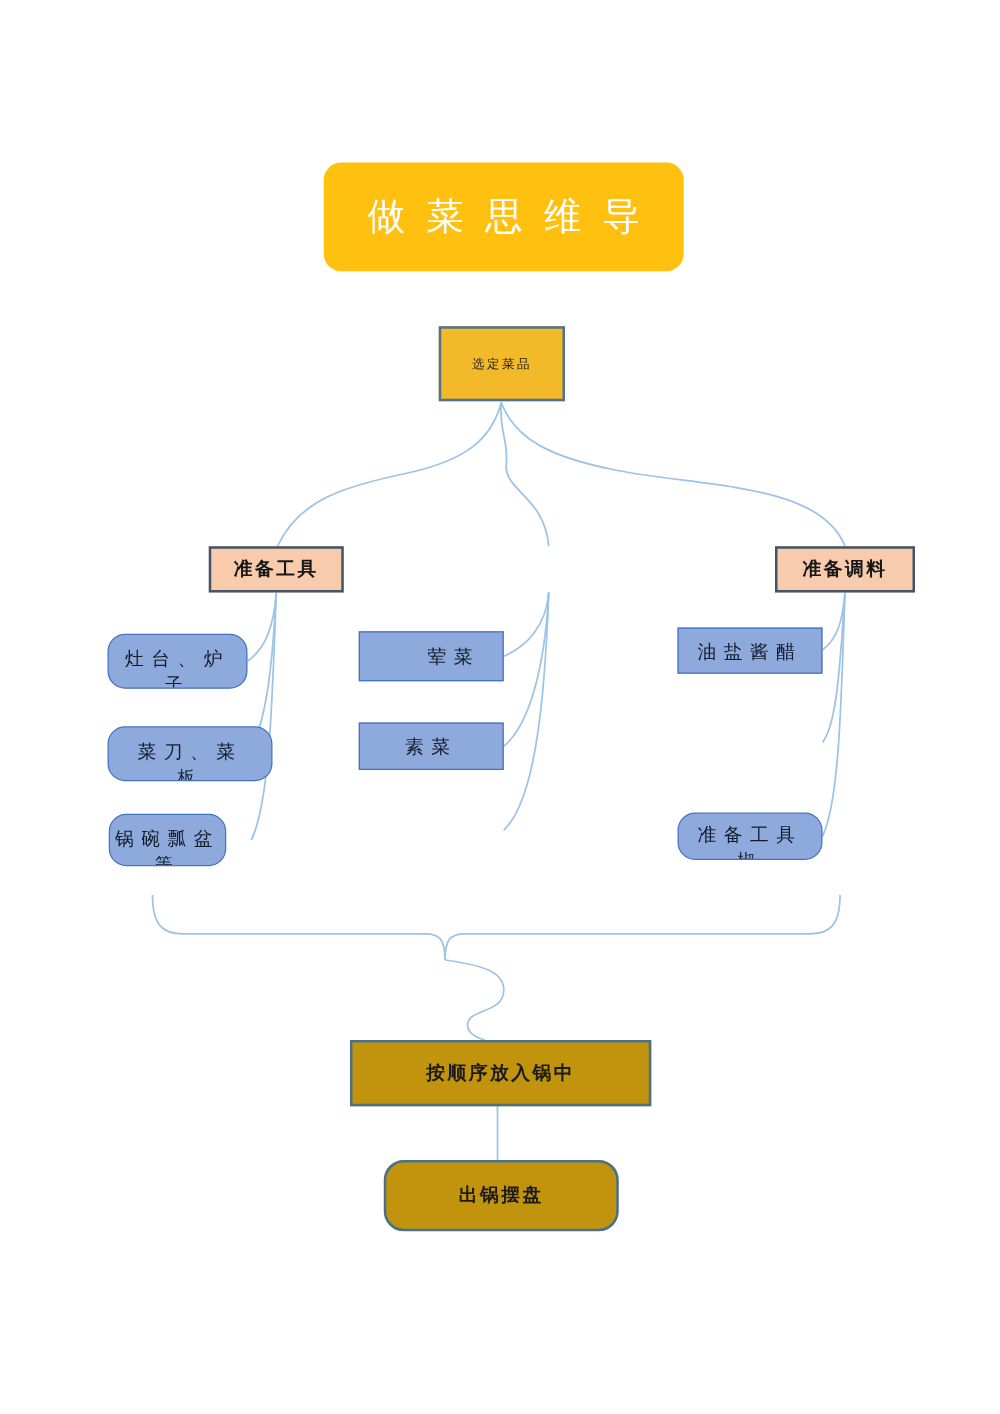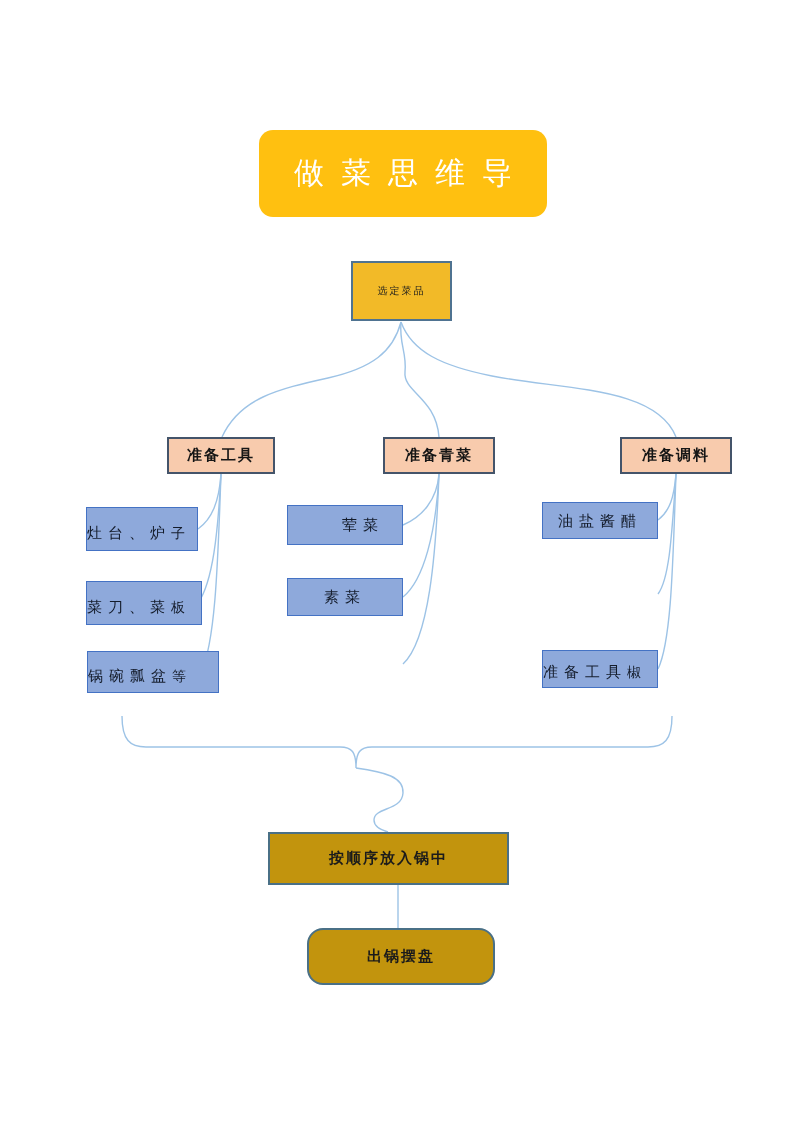--- a/index.html
+++ b/index.html
@@ -22,21 +22,21 @@
     font-size:10px;letter-spacing:2px;font-weight:500;
   }
   .branch-node{
     background:#F8CBAD;border:2px solid #44546A;color:#161616;
     font-size:15px;letter-spacing:2px;font-weight:600;
   }
   .child-node{
     background:#8EA9DB;border:1.5px solid #4472C4;color:#141c2b;
     font-size:15px;letter-spacing:6px;overflow:hidden;
   }
-  .child-node.two{flex-direction:row;justify-content:flex-start;padding-top:8px;}
+  .child-node.two{flex-direction:column;justify-content:flex-start;padding-top:8px;border-radius:14px;}
   .child-node .l1{line-height:22px;white-space:nowrap;}
   .child-node .l2{line-height:20px;font-size:14px;}
   .step-node{
     background:#C2940D;border:2px solid #4A7086;color:#1b1b1b;
     font-size:15px;letter-spacing:2px;font-weight:600;
   }
   .step-node.rounded{border-radius:16px;}
 </style>
 </head>
 <body>
@@ -72,55 +72,52 @@
     <span>做菜思维导</span>
   </div>
 
   <div class="node root-node" style="left:351px;top:261px;width:101px;height:60px;">
     <span>选定菜品</span>
   </div>
 
   <div class="node branch-node" style="left:167px;top:437px;width:108px;height:37px;">
     <span>准备工具</span>
   </div>
-  <div class="node branch-node" style="left:383px;top:437px;width:112px;height:37px;">
-    <span>准备青菜</span>
-  </div>
   <div class="node branch-node" style="left:620px;top:437px;width:112px;height:37px;">
     <span>准备调料</span>
   </div>
 
   <div class="node child-node two" style="left:86px;top:507px;width:112px;height:44px;">
     <span class="l1">灶台、炉</span>
     <span class="l2">子</span>
   </div>
-  <div class="node child-node two" style="left:86px;top:581px;width:116px;height:44px;">
+  <div class="node child-node two" style="left:86px;top:581px;width:132px;height:44px;">
     <span class="l1">菜刀、菜</span>
     <span class="l2">板</span>
   </div>
-  <div class="node child-node two" style="left:87px;top:651px;width:132px;height:42px;">
+  <div class="node child-node two" style="left:87px;top:651px;width:94px;height:42px;">
     <span class="l1">锅碗瓢盆</span>
     <span class="l2">等</span>
   </div>
 
   <div class="node child-node" style="left:287px;top:505px;width:116px;height:40px;padding-left:36px;">
     <span class="l1">荤菜</span>
   </div>
   <div class="node child-node" style="left:287px;top:578px;width:116px;height:38px;">
     <span class="l1">素菜</span>
   </div>
 
   <div class="node child-node" style="left:542px;top:502px;width:116px;height:37px;">
     <span class="l1">油盐酱醋</span>
   </div>
   <div class="node child-node two" style="left:542px;top:650px;width:116px;height:38px;padding-top:6px;">
     <span class="l1">准备工具</span>
     <span class="l2">椒</span>
   </div>
 
-  <div class="node step-node" style="left:268px;top:832px;width:241px;height:53px;">
+  <div class="node step-node" style="left:280px;top:832px;width:241px;height:53px;">
     <span>按顺序放入锅中</span>
   </div>
   <div class="node step-node rounded" style="left:307px;top:928px;width:188px;height:57px;">
     <span>出锅摆盘</span>
   </div>
 
 </div>
 
 </body></html>

